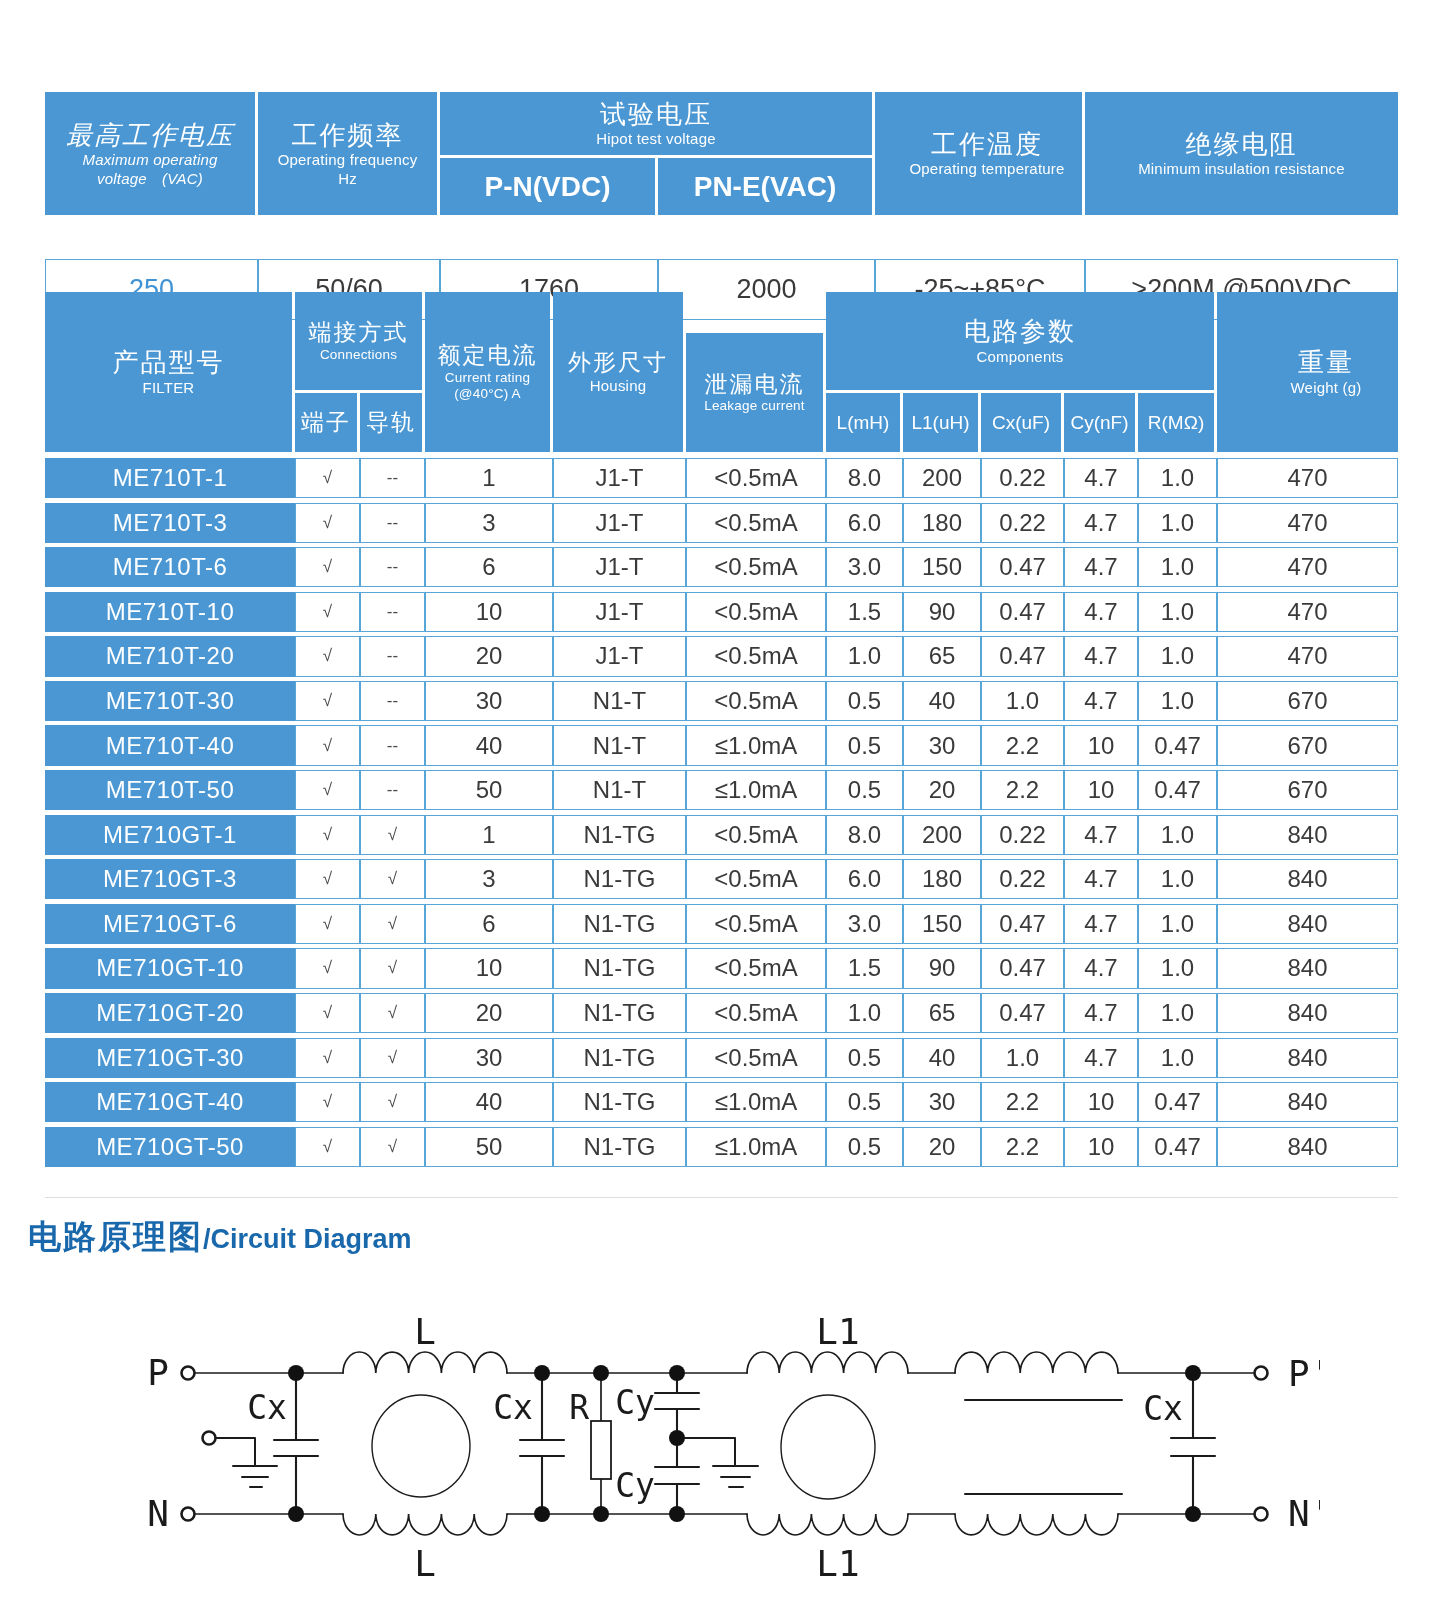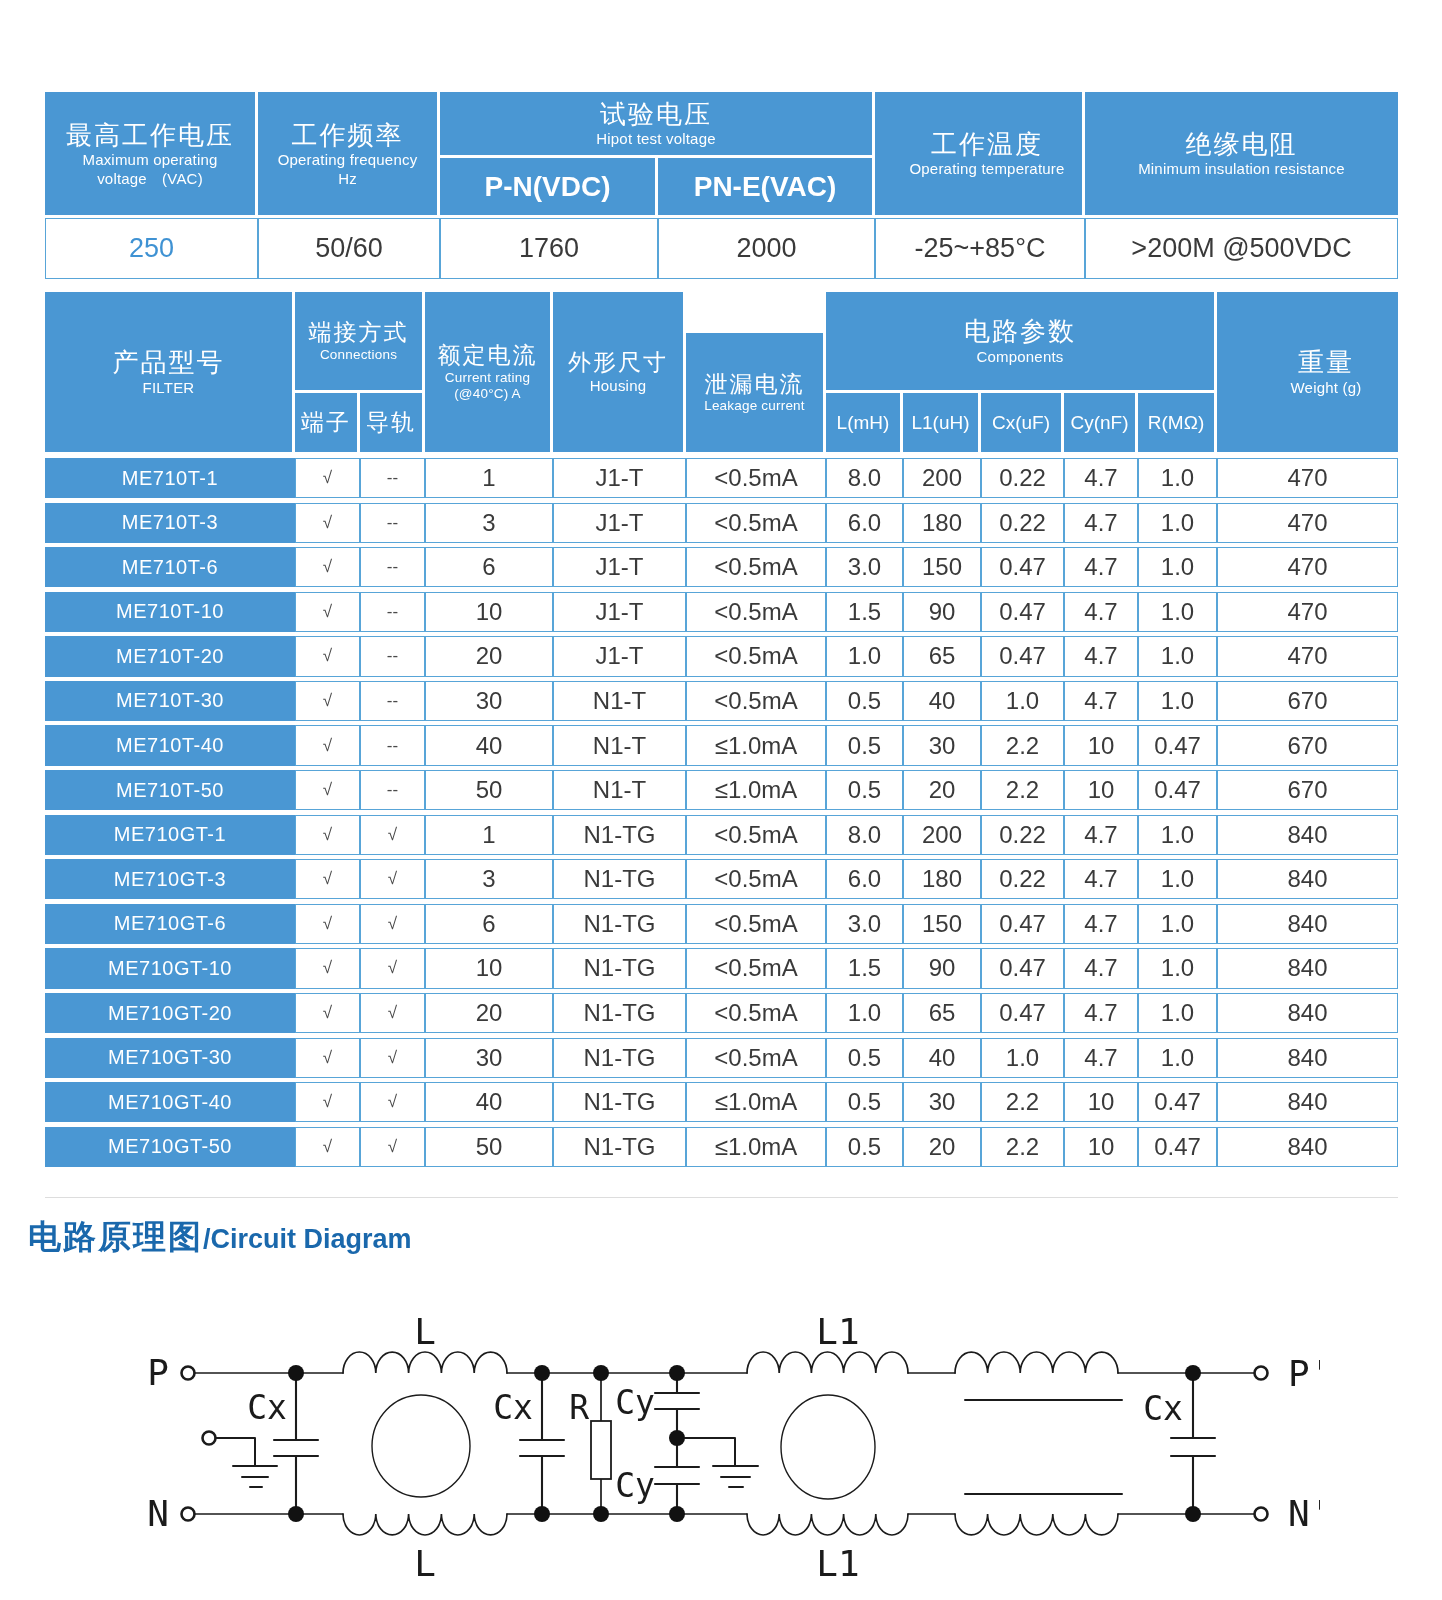--- a/index.html
+++ b/index.html
@@ -22,30 +22,30 @@
       align-items:center;justify-content:center;text-align:center;line-height:1.25;}
   .hc .zh{font-size:26px;font-weight:500;letter-spacing:2px;}
   .hc .zh.sm{font-size:23px;}
   .hc .en{font-size:15px;font-weight:400;letter-spacing:0.2px;}
   .hc .en.sm{font-size:13.5px;}
   .hc .big{font-size:28px;font-weight:700;}
   
   .spec-table{position:absolute;left:45px;top:92px;width:1353px;}
   .spec-header{display:grid;grid-template-columns:210px 179px 215px 214px 207px 313px;
                grid-template-rows:63px 57px;gap:3px;}
-  .sh-max{grid-column:1;grid-row:1/3;}
+  .sh-max{grid-column:1;grid-row:1/3;font-style:italic;}
   .sh-freq{grid-column:2;grid-row:1/3;}
   .sh-hipot{grid-column:3/5;grid-row:1;align-items:center;}
   .sh-pn{grid-column:3;grid-row:2;}
   .sh-pne{grid-column:4;grid-row:2;}
   .sh-temp{grid-column:5;grid-row:1/3;padding-left:17px;}
   .sh-ins{grid-column:6;grid-row:1/3;}
   .spec-values{margin-top:3px;display:grid;grid-template-columns:213px 182px 218px 217px 210px 313px;}
   .sv{height:61px;border:1px solid var(--line);display:flex;align-items:center;
-      justify-content:center;font-size:27px;color:var(--ink);background:#fff;}
+      justify-content:center;font-size:27px;color:var(--ink);background:#fff;margin-top:41px;}
   .sv.accent{color:var(--valblue);}
   
   .filter-table{position:absolute;left:45px;top:292px;width:1353px;}
   .ft-header{display:grid;
      grid-template-columns:247px 62px 62px 125px 130px 137px 74px 75px 80px 71px 76px 181px;
      grid-template-rows:98px 59px;gap:3px;}
   .fh-model{grid-column:1;grid-row:1/3;}
   .fh-conn{grid-column:2/4;grid-row:1;}
   .fh-terminal{grid-column:2;grid-row:2;}
   .fh-rail{grid-column:3;grid-row:2;}
@@ -57,21 +57,21 @@
   .fh-s9{grid-column:9;grid-row:2;} .fh-s10{grid-column:10;grid-row:2;}
   .fh-s11{grid-column:11;grid-row:2;}
   .fh-weight{grid-column:12;grid-row:1/3;padding-left:37px;}
   .hc .sub{font-size:19px;font-weight:400;}
   .ft-body{margin-top:6px;display:flex;flex-direction:column;gap:4.4px;}
   .ft-row{display:grid;
      grid-template-columns:250px 65px 65px 128px 133px 140px 77px 78px 83px 74px 79px 181px;
      height:40.2px;}
   .ft-row .cell{border:1px solid var(--line);background:#fff;display:flex;
      align-items:center;justify-content:center;font-size:24px;color:var(--ink);}
-  .ft-row .cell.model{background:var(--blue);border:none;color:#fff;font-size:20px;letter-spacing:0.5px;}
+  .ft-row .cell.model{background:var(--blue);border:none;color:#fff;font-size:24px;letter-spacing:0.5px;}
   .ft-row .cell.mark{font-size:17px;color:#4a4a4a;}
   
   .section-divider{position:absolute;left:45px;top:1197px;width:1353px;height:1px;background:#ddd;}
   .circuit-svg{position:absolute;left:130px;top:1300px;}
   .circuit-svg text{font-family:"DejaVu Sans Mono","Liberation Mono",monospace;fill:#1b1b1b;}
 </style>
 </head>
 <body>
 
 <div class="page">

